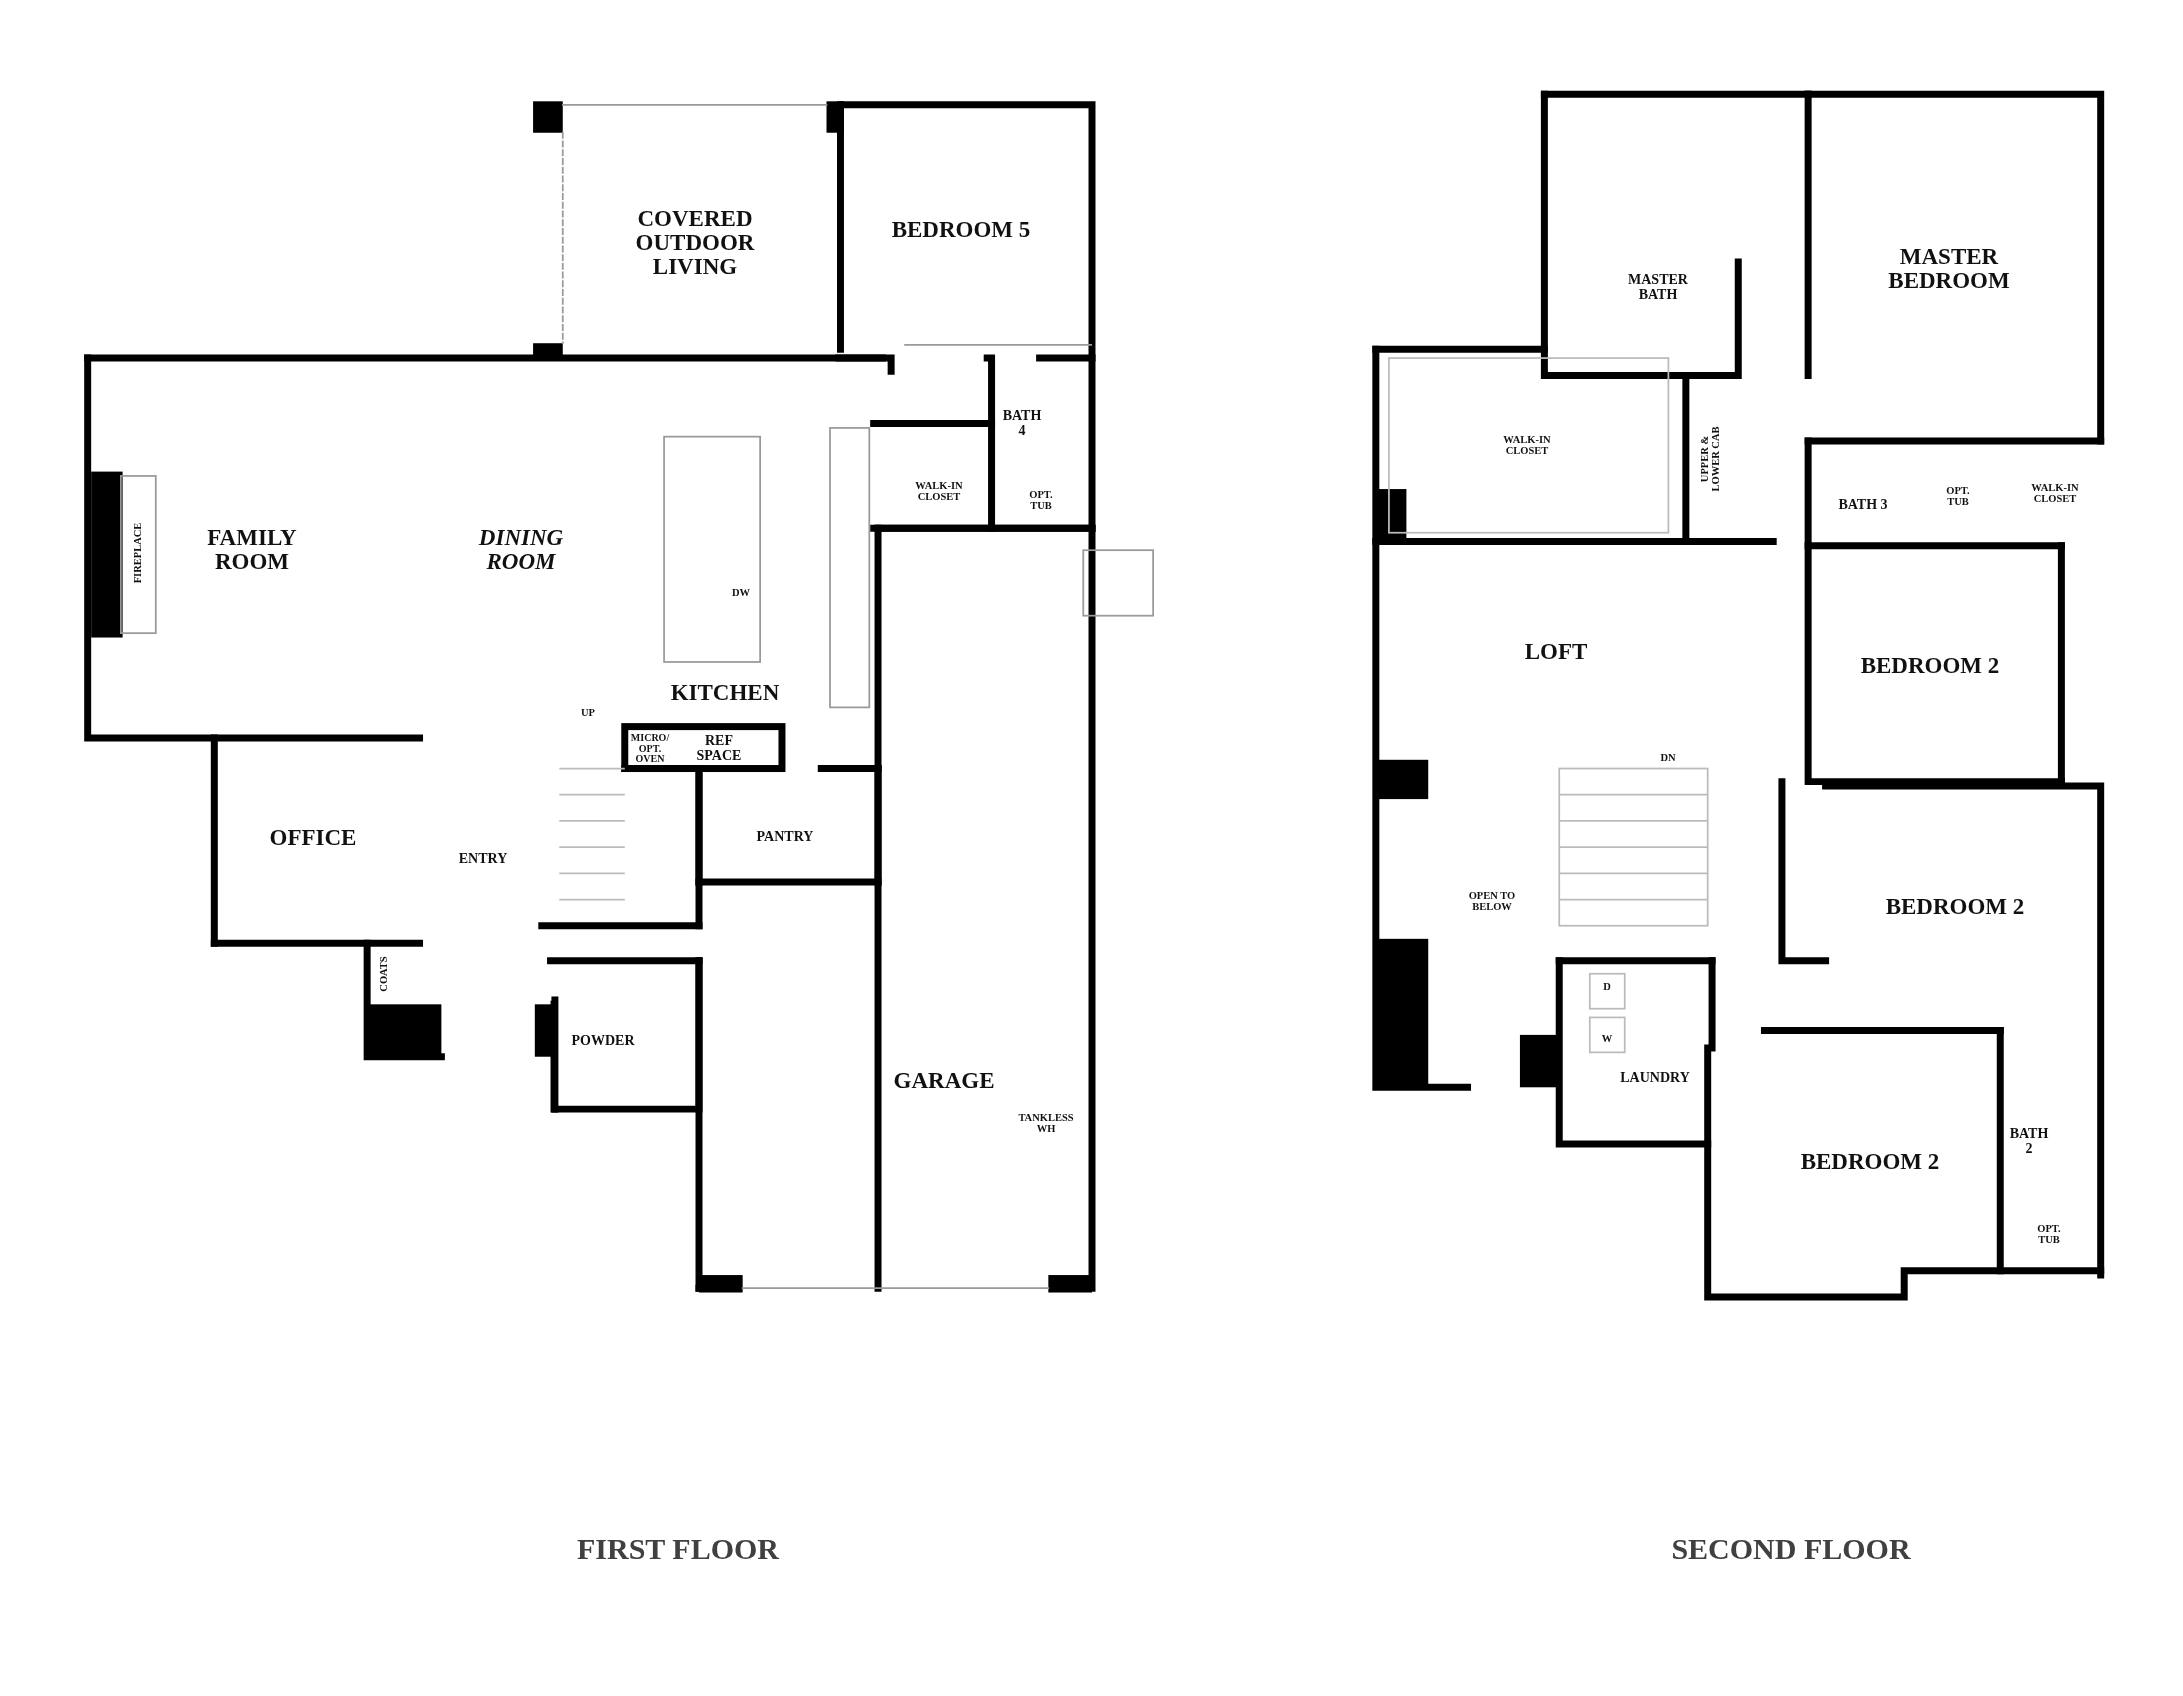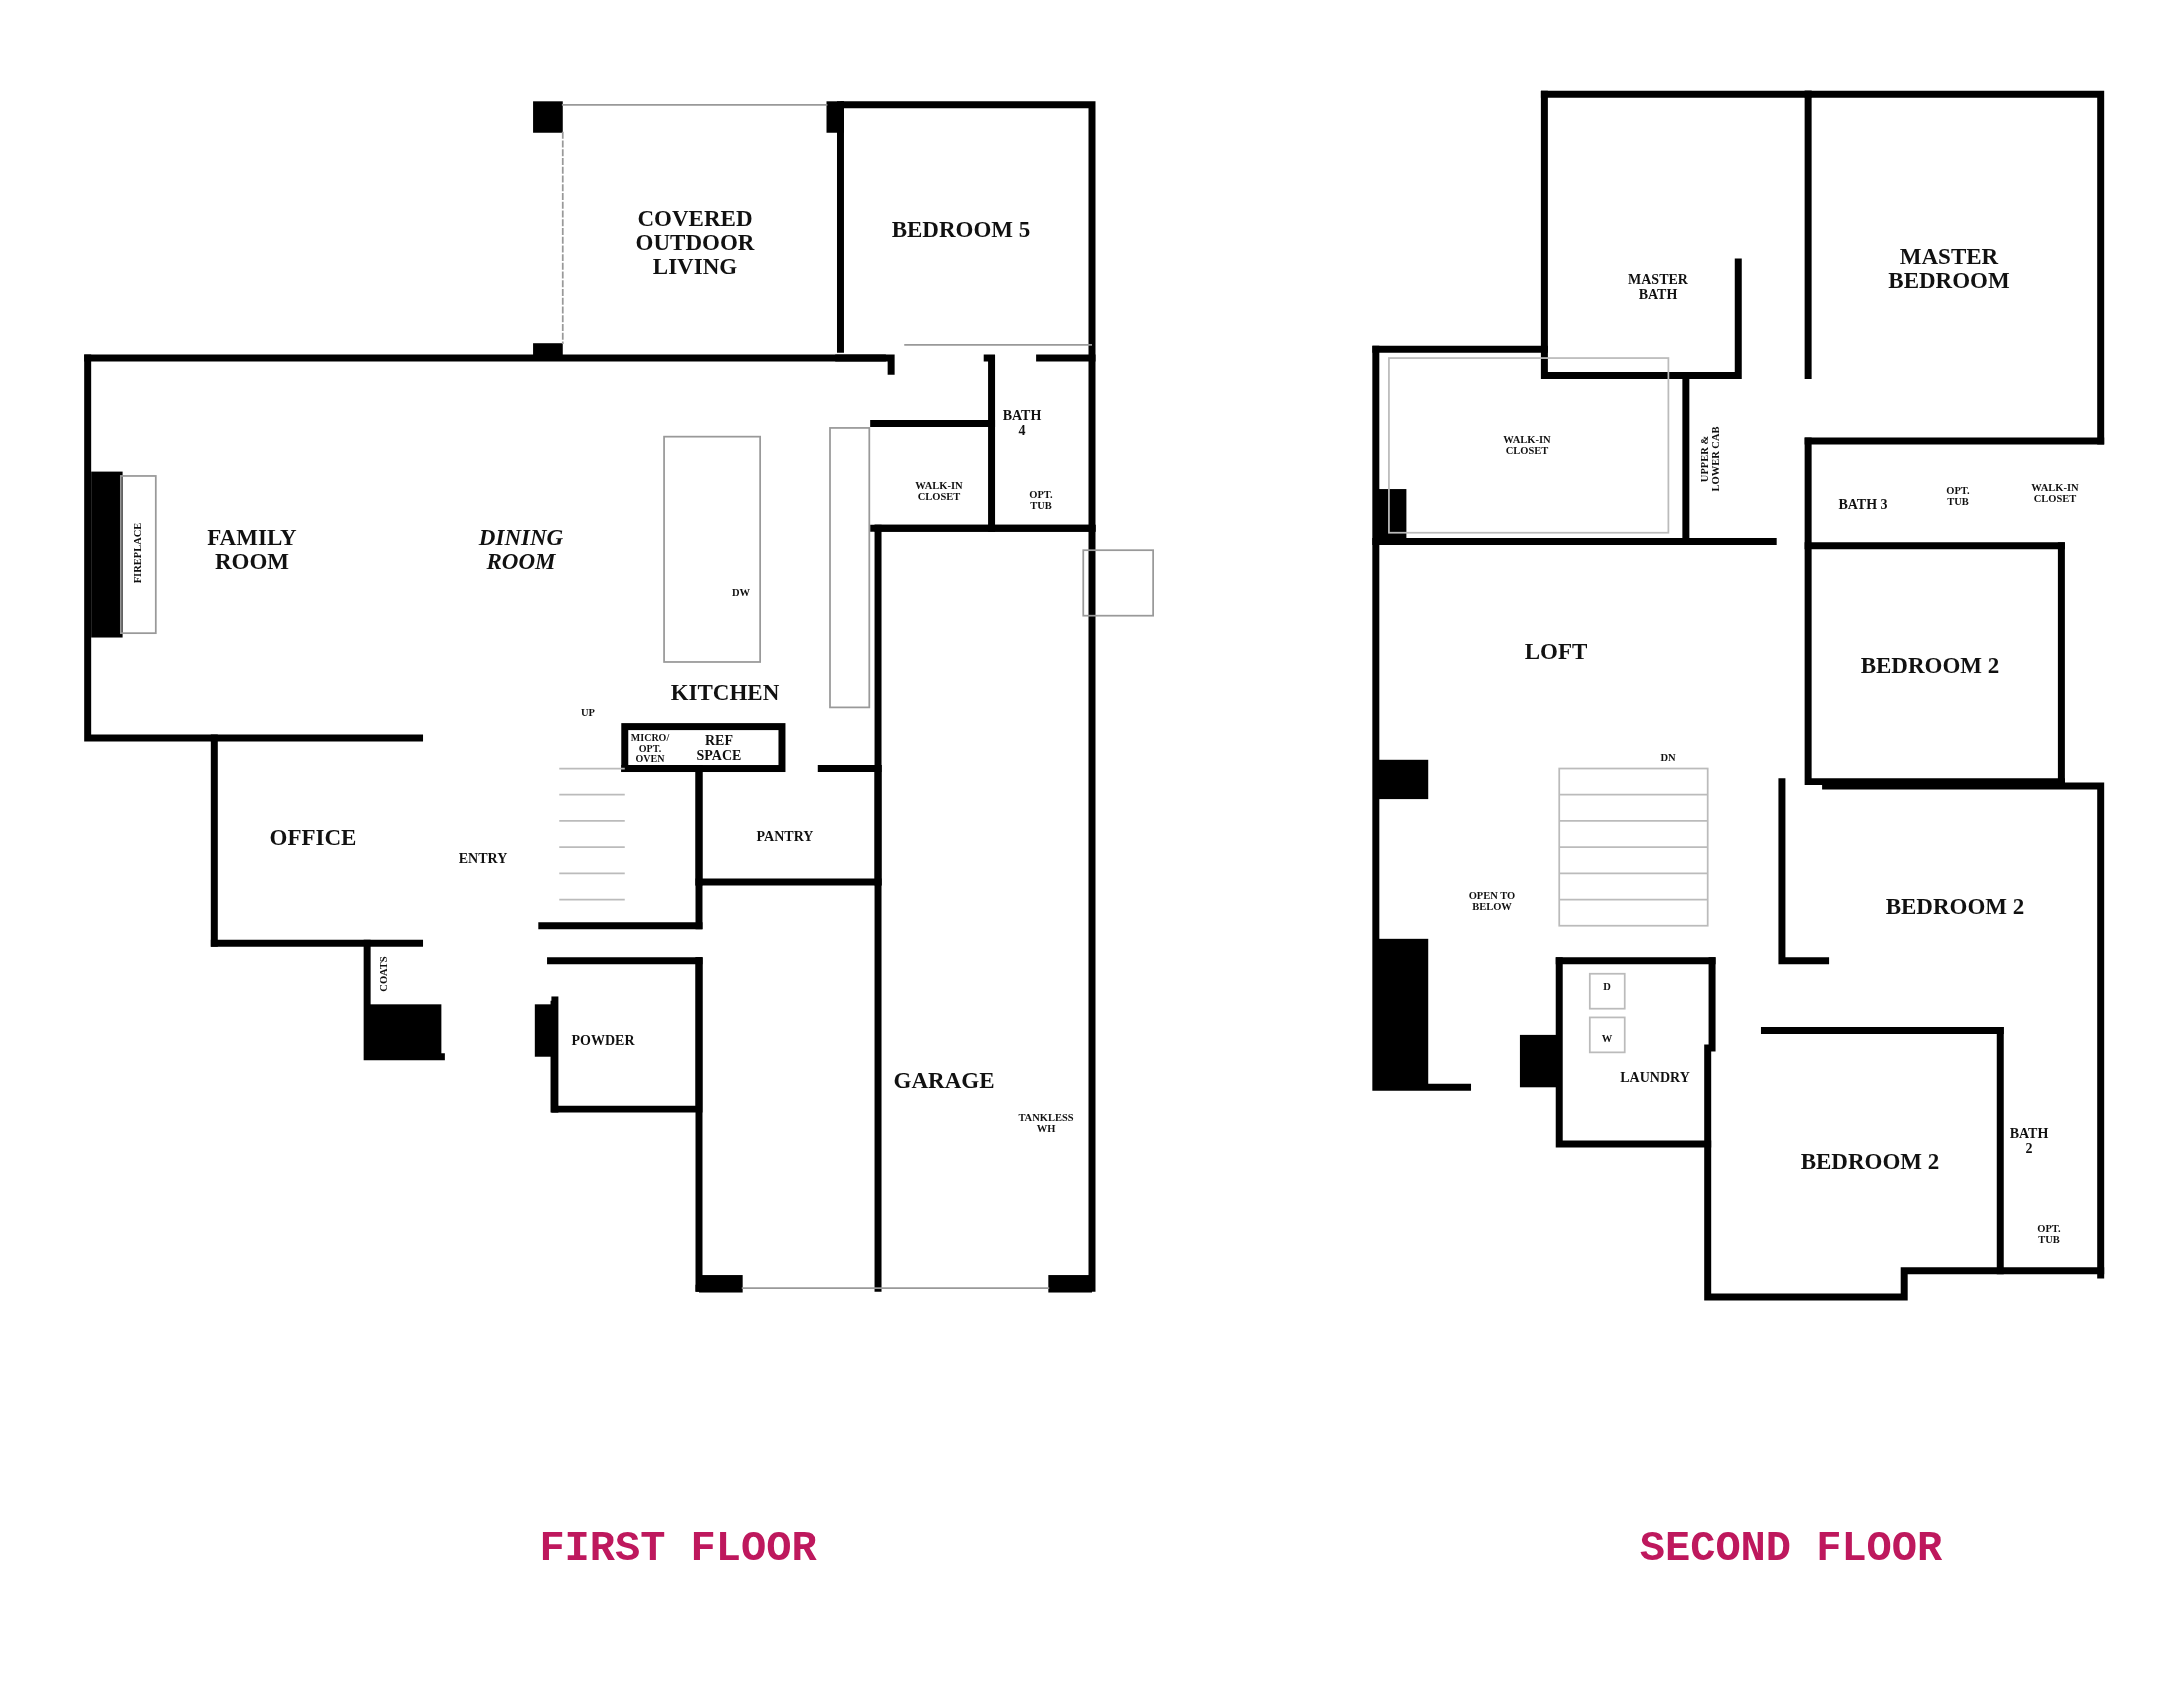--- a/index.html
+++ b/index.html
@@ -3,21 +3,21 @@
 <meta charset="utf-8">
 <style>
   html,body{margin:0;padding:0;background:#fff;}
   body{width:2184px;height:1696px;position:relative;overflow:hidden;font-family:"Liberation Serif",serif;}
   #plan{position:absolute;left:0;top:0;width:2184px;height:1696px;}
   .lbl{position:absolute;font-family:"Liberation Serif",serif;font-weight:bold;color:#111;text-align:center;transform:translate(-50%,-50%);white-space:pre-line;line-height:1.05;}
   .l1{font-size:23px;}
   .l2{font-size:14px;}
   .l3{font-size:10.5px;}
   .vert{transform:translate(-50%,-50%) rotate(-90deg);}
-  .title{position:absolute;font-family:Liberation Mono, monospace;font-weight:bold;font-size:42px;color:#be185d;transform:translate(-50%,-50%);white-space:nowrap;}
+  .title{position:absolute;font-family:Liberation Serif, serif;font-weight:bold;font-size:30px;color:#404040;transform:translate(-50%,-50%);white-space:nowrap;}
 </style>
 </head>
 <body>
 
 <svg id="plan" viewBox="0 0 2500 1942" xmlns="http://www.w3.org/2000/svg">
   <g stroke="#000" stroke-width="8" fill="none" stroke-linecap="square">
 
     <rect x="610" y="116" width="34" height="36" fill="#000" stroke="none"></rect>
     <rect x="610" y="393" width="34" height="20" fill="#000" stroke="none"></rect>
     <rect x="946" y="116" width="20" height="36" fill="#000" stroke="none"></rect>

